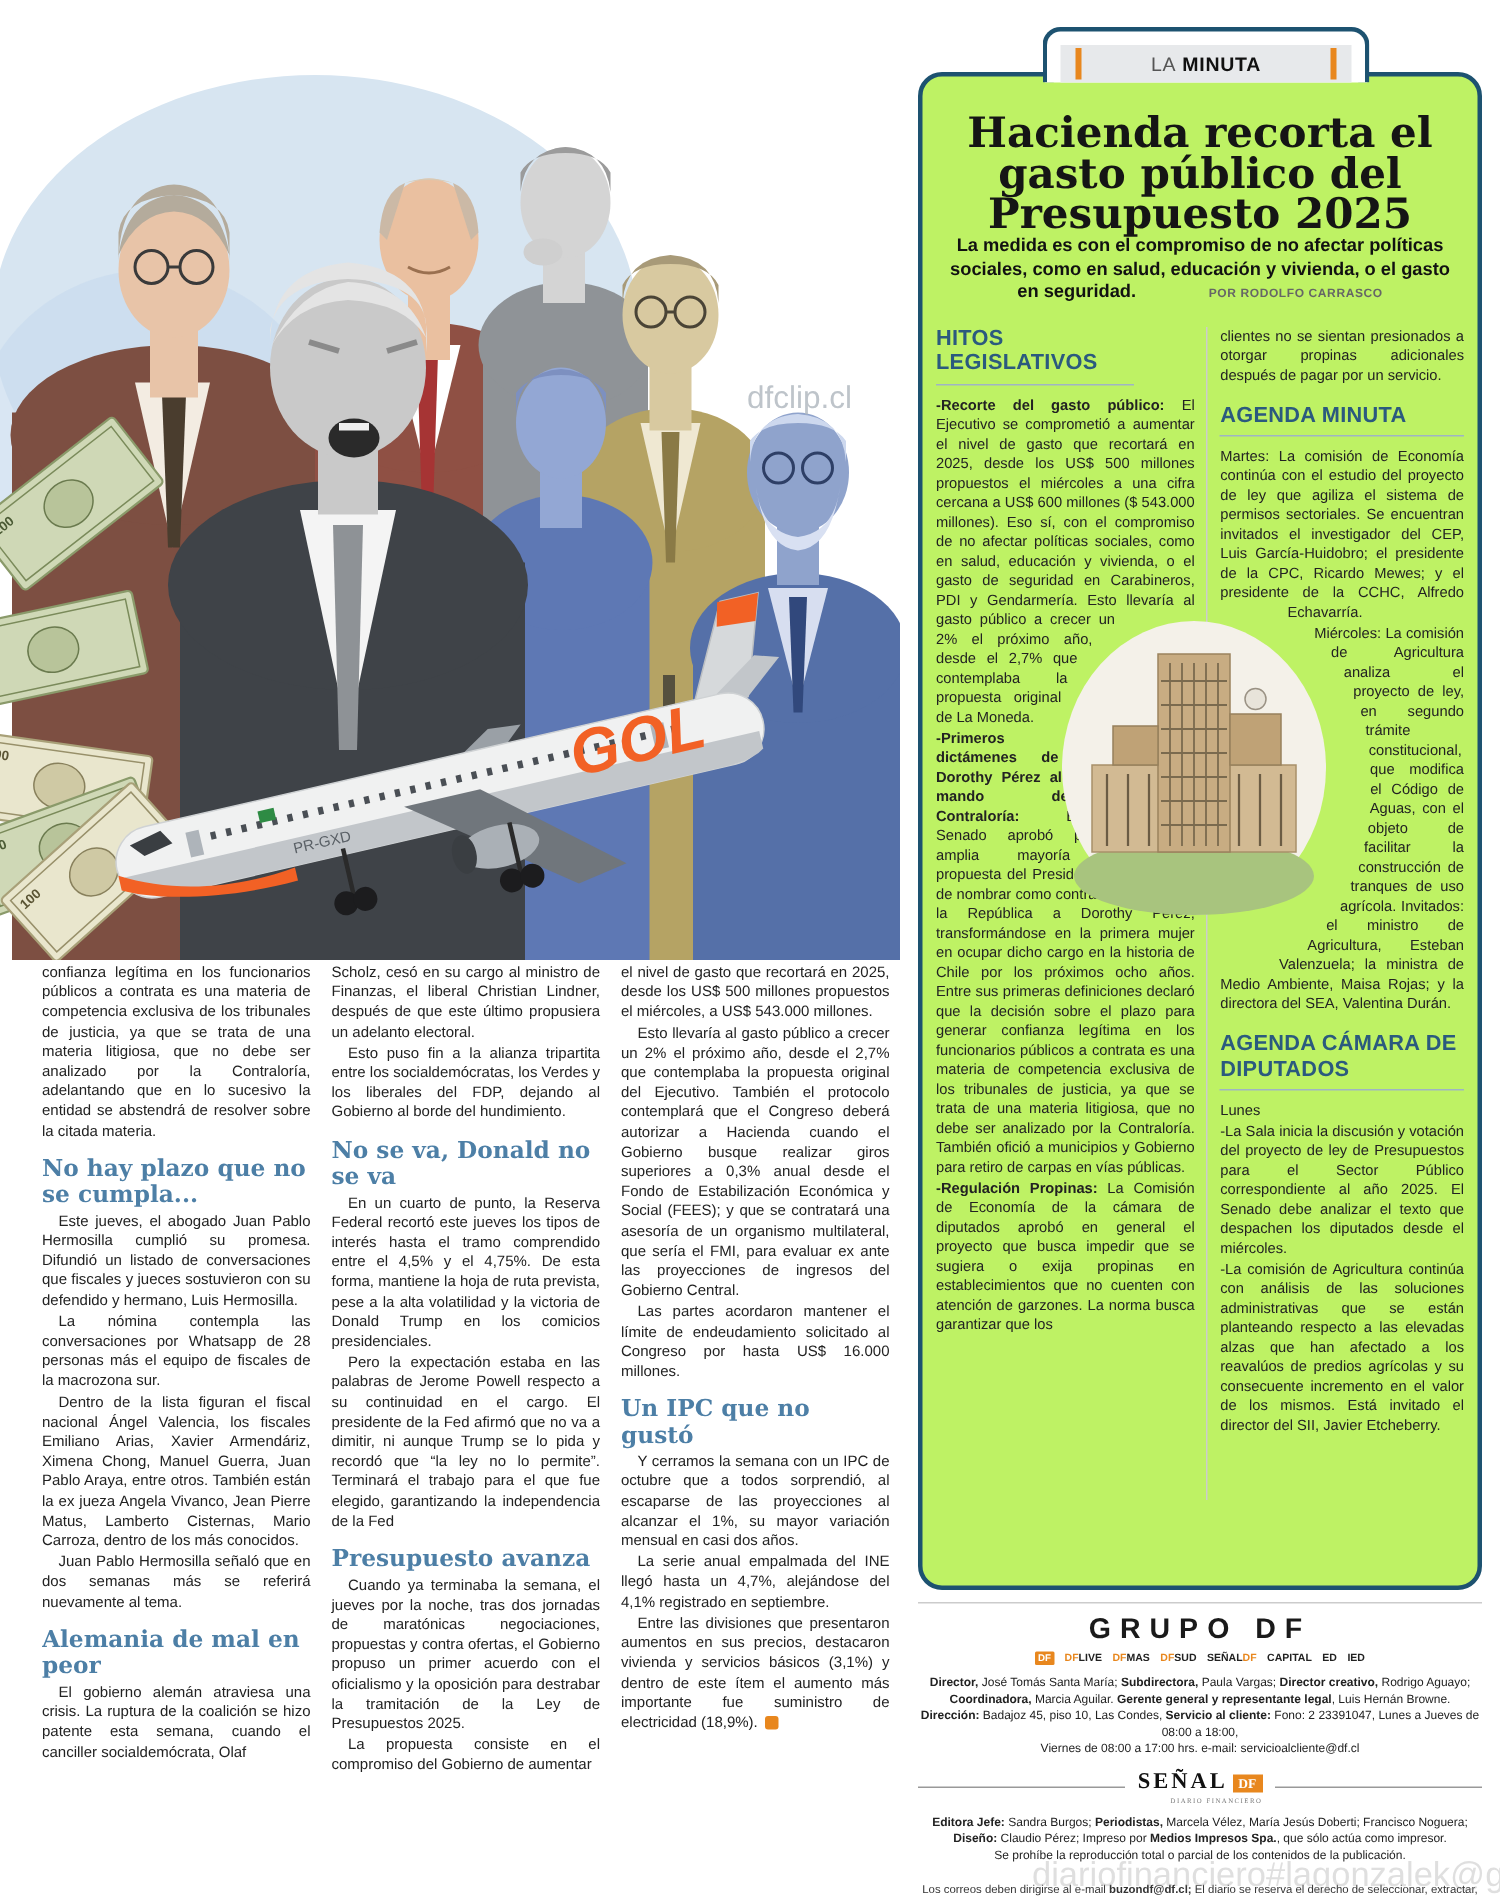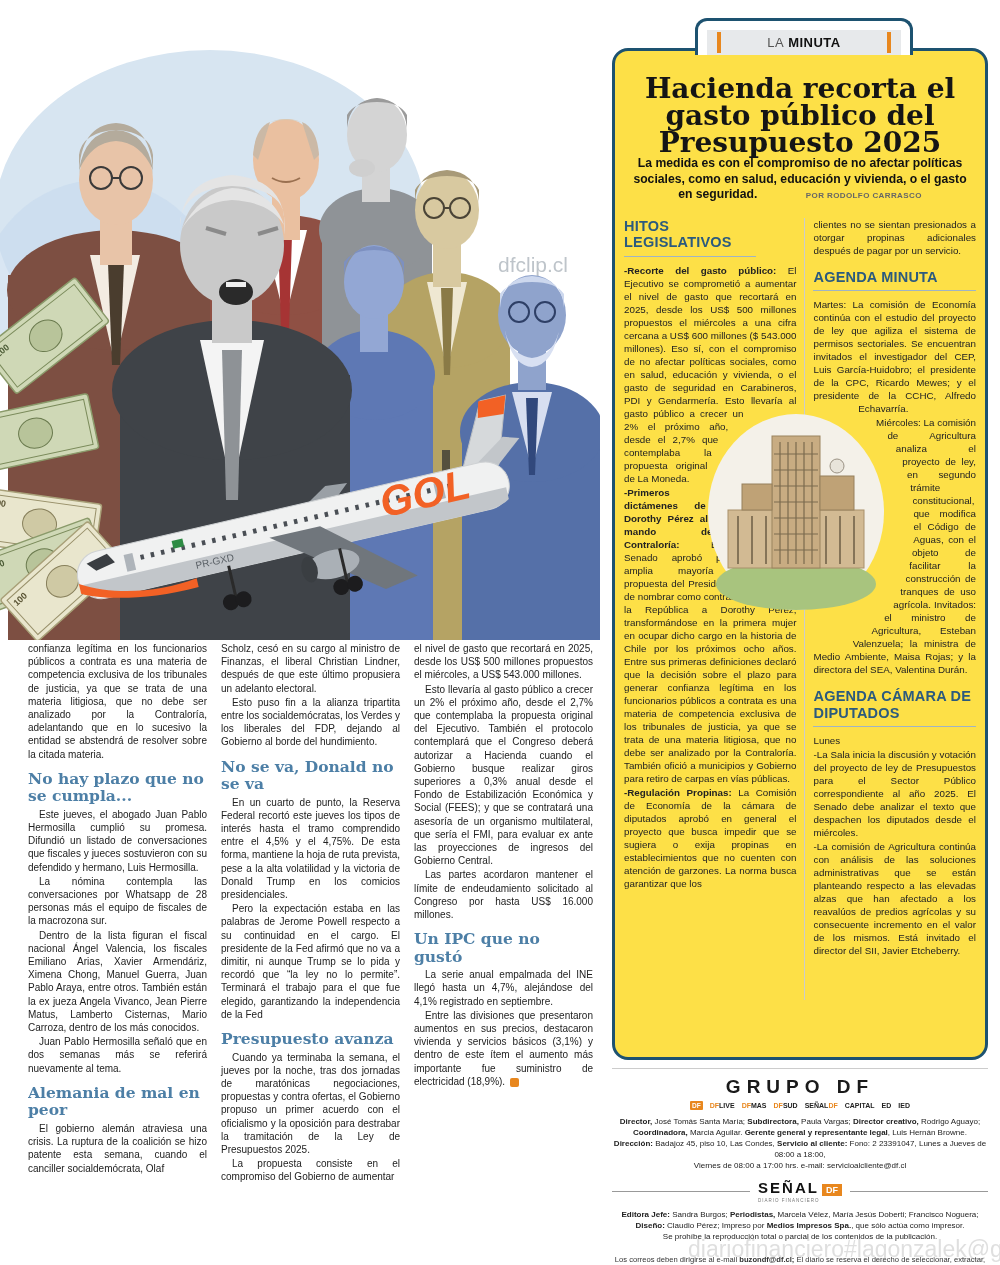--- a/index.html
+++ b/index.html
@@ -16,21 +16,21 @@
   #article p{margin:0 0 1px 0;}
   #article p.ind{text-indent:11px;}
   #article h3{font-family:"DejaVu Serif",serif;font-weight:bold;color:#4d7fa6;
               font-size:15.5px;line-height:17.5px;margin:9px 0 3px 0;text-align:left;}
   .endmark{display:inline-block;width:9px;height:9px;background:#e8871e;color:#fff;
            font-size:7.5px;font-weight:bold;text-align:center;line-height:9px;
            border-radius:2px;vertical-align:baseline;margin-left:2px;}
 
   
   #minuta{position:absolute;left:612px;top:48px;width:376px;height:1012px;
-          border:3px solid #1d5270;border-radius:16px;box-sizing:border-box;background:#fde047;}
+          border:3px solid #1d5270;border-radius:16px;box-sizing:border-box;background:#bef264;}
   #minuta-tab{position:absolute;left:80px;top:-33px;width:212px;height:34px;
               background:#fff;border:3px solid #1d5270;border-bottom:none;
               border-radius:12px 12px 0 0;z-index:2;}
   #minuta-tab .band{position:absolute;left:9px;right:9px;top:9px;height:25px;background:#e7e9eb;
                     display:flex;align-items:center;justify-content:center;}
   #minuta-tab .obar{position:absolute;top:2px;width:4px;height:21px;background:#e8871e;}
   #minuta-tab .obar.l{left:10px;} #minuta-tab .obar.r{right:10px;}
   #minuta-tab .la{font-size:13px;color:#555;letter-spacing:.5px;}
   #minuta-tab .mi{font-size:13px;color:#111;font-weight:bold;letter-spacing:.5px;margin-left:4px;}
 
@@ -59,21 +59,21 @@
   #footer .topline{border-top:1px solid #ccc;margin-bottom:7px;}
   .grupo{font-size:19px;font-weight:bold;letter-spacing:6px;text-align:center;color:#1a1a1a;}
   .logorow{display:flex;justify-content:center;align-items:center;gap:7px;margin:3px 0 6px 0;}
   .logobox{background:#e8871e;color:#fff;font-size:6.5px;font-weight:bold;
            padding:1px 2px;border-radius:1px;}
   .logoitem{font-size:7px;font-weight:bold;color:#222;}
   .logoitem .acc{color:#e8871e;}
   .credits{font-size:8px;line-height:11px;text-align:center;color:#222;}
   .senal-row{display:flex;align-items:center;gap:8px;margin:8px 0 6px 0;}
   .senal-row .hline{flex:1;border-top:1px solid #999;}
-  .senal-logo{text-align:left;}
+  .senal-logo{text-align:right;font-family:Liberation Serif, serif;}
   .senal-logo .senal{font-size:15px;font-weight:bold;letter-spacing:2px;color:#111;}
   .senal-logo .dfbox{display:inline-block;background:#e8871e;color:#fff;font-weight:bold;
                      font-size:9px;padding:1px 4px;margin-left:3px;}
   .senal-logo .sub{font-size:4.5px;color:#777;letter-spacing:1px;margin-top:1px;}
   .legal{font-size:7.6px;line-height:11px;text-align:center;color:#333;margin-top:12px;}
 
   #bottom-watermark{position:absolute;left:688px;top:1236px;font-size:23px;
                     color:rgba(150,150,150,.30);white-space:nowrap;}
   b{font-weight:bold;}
 </style>
@@ -253,20 +253,21 @@
       <p class="ind">Pero la expectación estaba en las palabras de Jerome Powell respecto a su continuidad en el cargo. El presidente de la Fed afirmó que no va a dimitir, ni aunque Trump se lo pida y recordó que “la ley no lo permite”. Terminará el trabajo para el que fue elegido, garantizando la independencia de la Fed</p>
       <h3>Presupuesto avanza</h3>
       <p class="ind">Cuando ya terminaba la semana, el jueves por la noche, tras dos jornadas de maratónicas negociaciones, propuestas y contra ofertas, el Gobierno propuso un primer acuerdo con el oficialismo y la oposición para destrabar la tramitación de la Ley de Presupuestos 2025.</p>
       <p class="ind">La propuesta consiste en el compromiso del Gobierno de aumentar</p>
     </div>
     <div class="col">
       <p>el nivel de gasto que recortará en 2025, desde los US$ 500 millones propuestos el miércoles, a US$ 543.000 millones.</p>
       <p class="ind">Esto llevaría al gasto público a crecer un 2% el próximo año, desde el 2,7% que contemplaba la propuesta original del Ejecutivo. También el protocolo contemplará que el Congreso deberá autorizar a Hacienda cuando el Gobierno busque realizar giros superiores a 0,3% anual desde el Fondo de Estabilización Económica y Social (FEES); y que se contratará una asesoría de un organismo multilateral, que sería el FMI, para evaluar ex ante las proyecciones de ingresos del Gobierno Central.</p>
       <p class="ind">Las partes acordaron mantener el límite de endeudamiento solicitado al Congreso por hasta US$ 16.000 millones.</p>
       <h3>Un IPC que no gustó</h3>
+      <p class="ind">Y cerramos la semana con un IPC de octubre que a todos sorprendió, al escaparse de las proyecciones al alcanzar el 1%, su mayor variación mensual en casi dos años.</p>
       <p class="ind">La serie anual empalmada del INE llegó hasta un 4,7%, alejándose del 4,1% registrado en septiembre.</p>
       <p class="ind"><span>Entre las divisiones que presentaron aumentos en sus precios, destacaron vivienda y servicios básicos (3,1%) y dentro de este ítem el aumento más importante fue suministro de electricidad (18,9%).</span>
         <span class="endmark">S</span></p>
     </div>
   </div>
 
   <div id="minuta">
     <div id="minuta-tab">
       <div class="band">
         <span class="obar l"></span>

